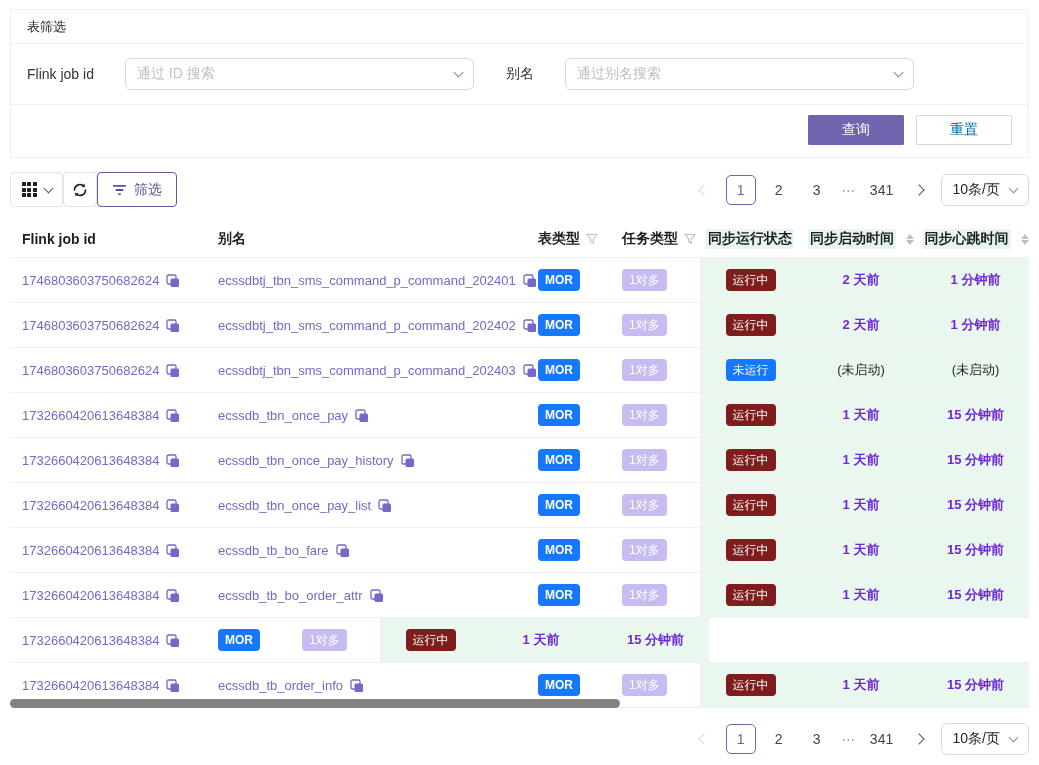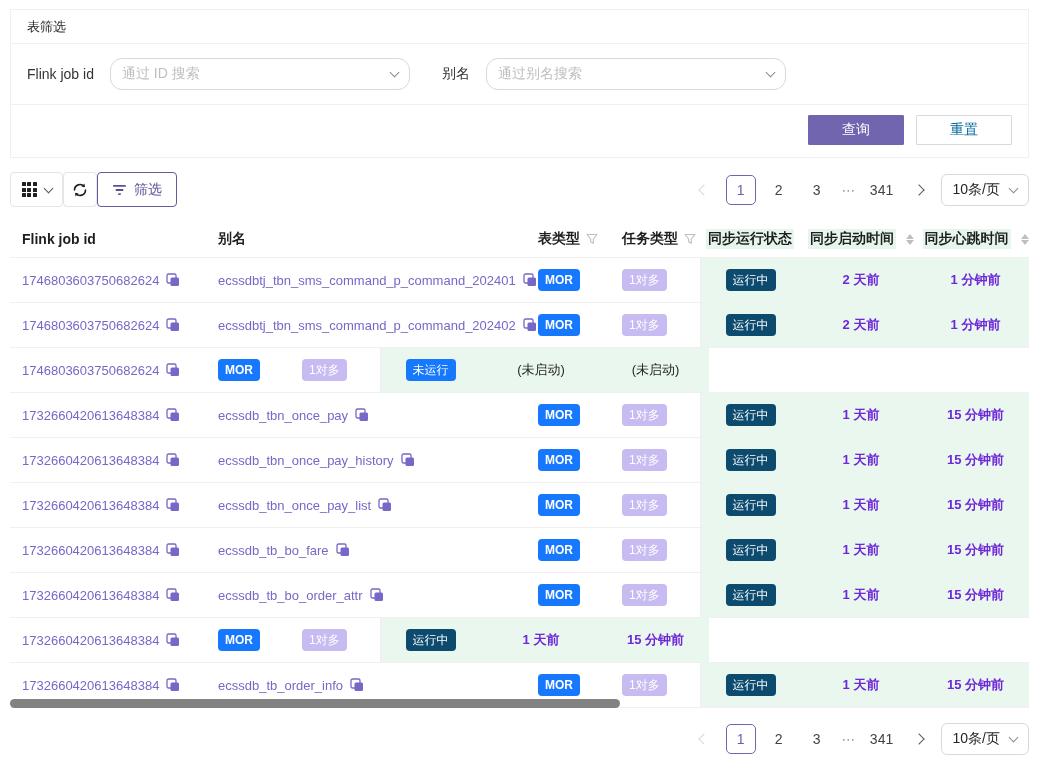--- a/index.html
+++ b/index.html
@@ -4,21 +4,21 @@
 <style>
   * { margin:0; padding:0; box-sizing:border-box; }
   body { background:#fff; font-family:"Liberation Sans","DejaVu Sans",sans-serif; color:#262626; }
   .page { position:relative; width:1039px; height:765px; background:#fff; overflow:hidden; }
 
   
   .filter-card { position:absolute; left:10px; top:9px; width:1019px; border:1px solid #f0f0f0; background:#fff; }
   .fc-header { height:34px; line-height:34px; padding:0 16px; font-size:13px; color:#262626; border-bottom:1px solid #f0f0f0; }
   .fc-body { display:flex; align-items:center; padding:14px 16px; border-bottom:1px solid #f0f0f0; }
   .fc-label { font-size:14px; color:#333; margin-right:16px; white-space:nowrap; }
-  .sel { display:flex; align-items:center; justify-content:space-between; width:300px; height:32px; border:1px solid #d9d9d9; border-radius:12px; padding:0 11px; background:#fff; cursor:pointer; }
+  .sel { display:flex; align-items:center; justify-content:space-between; width:349px; height:32px; border:1px solid #d9d9d9; border-radius:6px; padding:0 11px; background:#fff; cursor:pointer;margin-left:15px; }
   .sel .ph { font-size:14px; color:#bfbfbf; }
   .fc-gap { width:32px; }
   .fc-footer { display:flex; justify-content:flex-end; align-items:center; gap:12px; padding:10px 16px 12px; }
   .btn { height:30px; padding:0 33px; font-size:14px; border-radius:1px; cursor:pointer; display:inline-flex; align-items:center; justify-content:center; }
   .btn-primary { background:#7265af; border:1px solid #7265af; color:#fff; }
   .btn-default { background:#fff; border:1px solid #d9d9d9; color:#0369a1; }
 
   
   .controls { position:absolute; left:10px; top:172px; width:1019px; display:flex; justify-content:space-between; align-items:center; }
   .tools { display:flex; align-items:center; }
@@ -52,27 +52,27 @@
   .c-ttype { width:84px; }
   .c-task { width:78px; }
   .c-status { width:100px; text-align:center; }
   .c-start { width:122px; text-align:center; }
   .c-heart { width:107px; text-align:center; }
   .th { display:flex; align-items:center; gap:6px; }
   .th.center { justify-content:center; }
   .hl { background:#e7f6ed; padding:1px 2px; }
   .green { background:#eaf7ee; height:100%; display:flex; align-items:center; justify-content:center; }
   .green.first { border-left:1px solid #eee; }
-  .cell-link { display:flex; align-items:flex-start; gap:7px; }
+  .cell-link { display:flex; align-items:flex-end; gap:7px; }
   a.link { color:#7568c8; text-decoration:none; cursor:pointer; }
   .copy-ic { cursor:pointer; display:inline-flex; }
   .badge { display:inline-block; font-size:12px; line-height:1; padding:5px 7px; border-radius:4px; color:#fff; white-space:nowrap; }
   .b-mor { background:#1677ff; font-weight:700; }
   .b-task { background:#c7bbf1; }
-  .b-status.running { background:#0c4a6e; }
+  .b-status.running { background:#7f1d1d; }
   .b-status.not-running { background:#1677ff; }
   .time { font-weight:700; color:#6d28d9; }
   .not-running .time { font-weight:400; color:#262626; }
   .funnel { display:inline-flex; cursor:pointer; }
   .sorter { display:inline-flex; flex-direction:column; gap:1px; cursor:pointer; margin-left:4px; }
   .sorter .up { width:0; height:0; border-left:4px solid transparent; border-right:4px solid transparent; border-bottom:5px solid #bfbfbf; }
   .sorter .down { width:0; height:0; border-left:4px solid transparent; border-right:4px solid transparent; border-top:5px solid #bfbfbf; }
   .hscroll { position:absolute; left:0; top:478px; width:610px; height:9px; background:#828282; border-radius:5px; cursor:pointer; }
 
   .bottom-pager { position:absolute; right:10px; top:723px; }
@@ -267,20 +267,29 @@
       <div class="trow not-running">
         <div class="c-id cell-link">
           <a class="link">1746803603750682624</a>
           <span class="copy-ic">
               <svg width="14" height="14" viewBox="0 0 14 14">
                 <rect x="1" y="1" width="9" height="9" rx="1.5" fill="none" stroke="#7568c8" stroke-width="1.3"></rect>
                 <rect x="4.5" y="4.5" width="8.5" height="8.5" rx="1.5" fill="#7568c8"></rect>
               </svg>
             </span>
         </div>
+        <div class="c-alias cell-link">
+          <a class="link">ecssdbtj_tbn_sms_command_p_command_202403</a>
+          <span class="copy-ic">
+              <svg width="14" height="14" viewBox="0 0 14 14">
+                <rect x="1" y="1" width="9" height="9" rx="1.5" fill="none" stroke="#7568c8" stroke-width="1.3"></rect>
+                <rect x="4.5" y="4.5" width="8.5" height="8.5" rx="1.5" fill="#7568c8"></rect>
+              </svg>
+            </span>
+        </div>
         <div class="c-ttype"><span class="badge b-mor">MOR</span></div>
         <div class="c-task"><span class="badge b-task">1对多</span></div>
         <div class="c-status green first">
             <span class="badge b-status not-running">未运行</span>
           </div>
         <div class="c-start green">
             <span class="time">(未启动)</span>
           </div>
         <div class="c-heart green">
             <span class="time">(未启动)</span>

